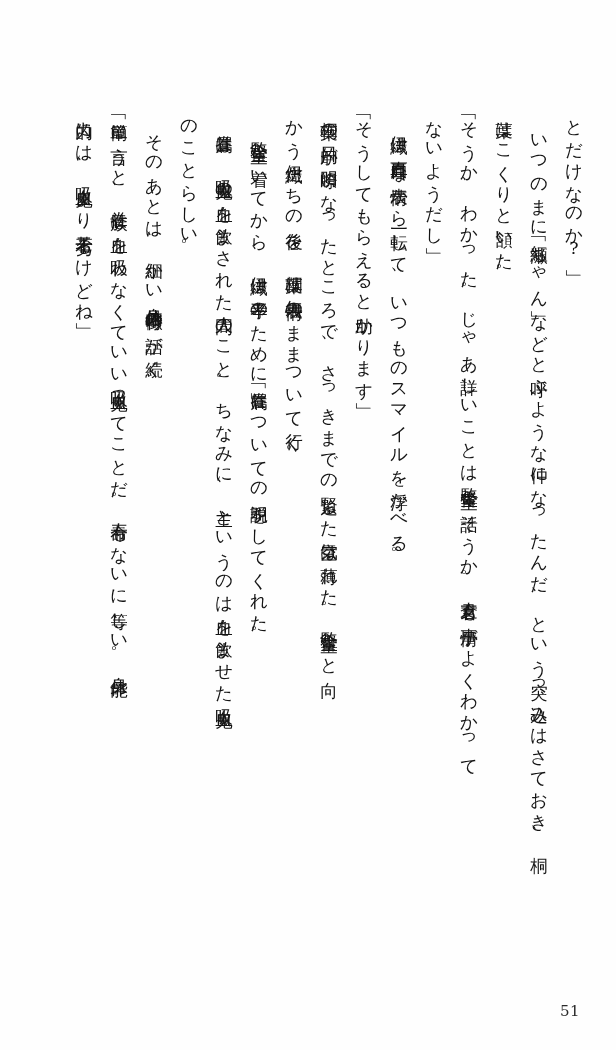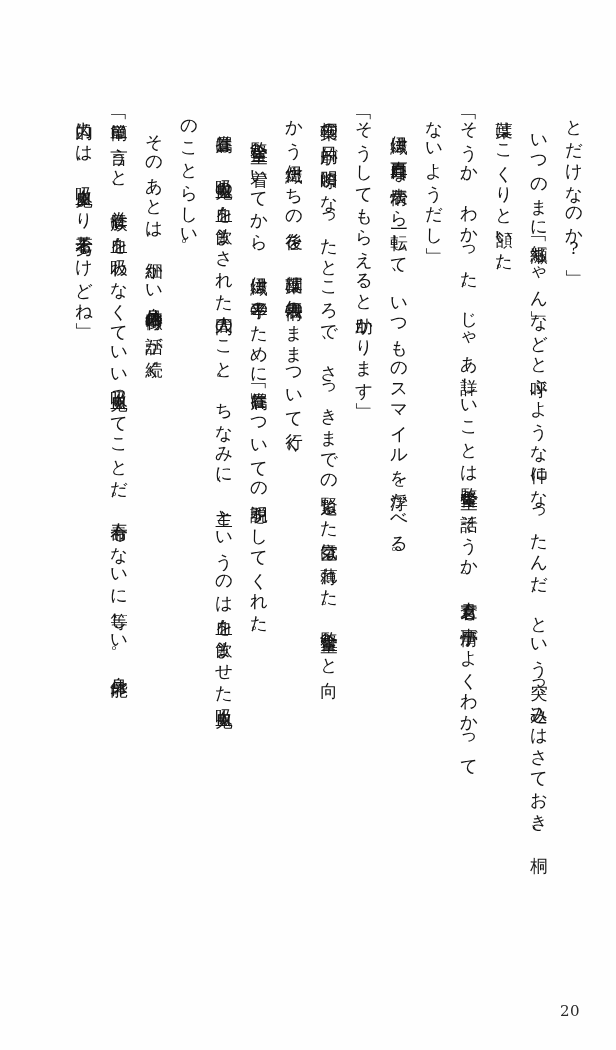--- a/index.html
+++ b/index.html
@@ -85,15 +85,15 @@
     <div class="line">桐葉の目的が明瞭になったところで、さっきまでの緊迫した空気は薄れた。監督生室へと向</div>
     <div class="line">かう伊織たちの後を、桐葉は無表情のままついて行く。</div>
     <div class="line indent-2">監督生室へ着いてから、伊織は孝平のために「眷属」についての説明をしてくれた。</div>
     <div class="line indent-1">眷属は、吸血鬼の血を飲まされた人間のこと。ちなみに、主というのは血を飲ませた吸血鬼</div>
     <div class="line">のことらしい。</div>
     <div class="line indent-1">そのあとは、細かい身体的特徴の話が続く。</div>
     <div class="line">「簡単に言うと、眷族は血を吸わなくていい吸血鬼ってことだ。寿命もないに等しい。身体能</div>
     <div class="line">力的には、吸血鬼より若干劣るけどね」</div>
   </div>
 
-  <div class="page-number">20</div>
+  <div class="page-number">51</div>
 
 </div>
 
 </body></html>

